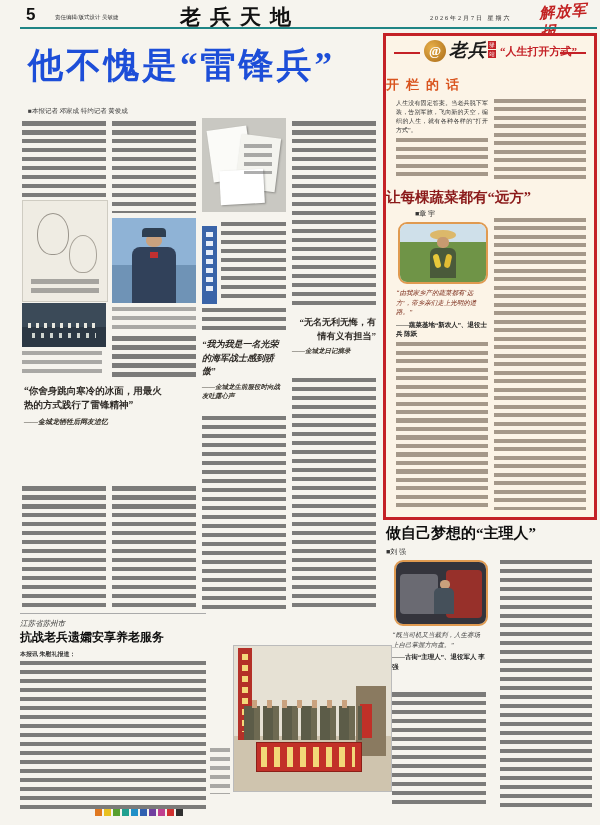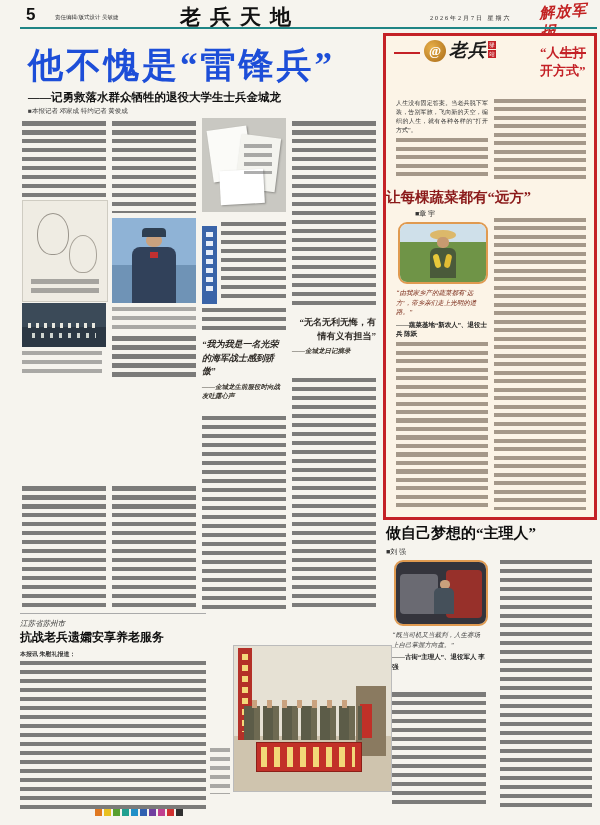--- a/index.html
+++ b/index.html
@@ -24,35 +24,38 @@
 <div id="page">
 
   <div class="abs" style="left:26px;top:5px;font-size:17px;font-weight:bold;color:#111;font-family:'Liberation Sans',sans-serif;">5</div>
   <div class="abs" style="left:55px;top:14px;font-size:5.5px;color:#333;">责任编辑/版式设计 吴敏婕</div>
   <div class="abs ctr" style="left:180px;top:3px;width:240px;font-size:21px;font-weight:bold;letter-spacing:9px;color:#111;">老兵天地</div>
   <div class="abs" style="left:430px;top:14px;width:110px;font-size:6px;letter-spacing:2px;color:#222;">2026年2月7日 星期六</div>
   <div class="abs" style="left:540px;top:2px;font-size:15px;font-weight:bold;font-style:italic;color:#c22222;letter-spacing:1px;transform:rotate(-4deg);">解放军报</div>
   <div class="abs rule" style="left:20px;top:27px;width:577px;height:2px;"></div>
 
   <div class="abs ctr" style="left:28px;top:42px;width:352px;font-size:35px;font-weight:bold;letter-spacing:3px;color:#1d4ed8;">他不愧是“雷锋兵”</div>
-  <div class="abs ctr" style="left:28px;top:90px;width:352px;font-size:11.5px;font-weight:bold;color:#111;">——记勇救落水群众牺牲的退役大学生士兵金城龙</div>
   <div class="abs ctr" style="left:28px;top:107px;width:352px;font-size:6.5px;color:#444;">■本报记者 邓家成 特约记者 黄俊成</div>
 
   <div class="abs greek" style="left:22px;top:121px;width:84px;height:76px;"></div>
   <div class="abs photo" style="left:22px;top:200px;width:84px;height:100px;background:#efece3;border:1px solid #cfccc2;">
     <div class="abs" style="left:14px;top:12px;width:30px;height:40px;border:1.5px solid #9a958c;border-radius:50% 50% 45% 45%;"></div>
     <div class="abs" style="left:46px;top:34px;width:26px;height:36px;border:1.5px solid #a8a399;border-radius:50% 50% 45% 45%;"></div>
     <div class="abs greek light" style="left:8px;top:78px;width:68px;height:14px;"></div>
   </div>
   <div class="abs photo" style="left:22px;top:303px;width:84px;height:44px;background:linear-gradient(180deg,#3b4a58 0 55%,#2c3844 55% 100%);">
     <div class="abs" style="left:6px;top:20px;width:72px;height:5px;background:repeating-linear-gradient(to right,#e8e8e0 0 3px,rgba(0,0,0,0) 3px 8px);"></div>
     <div class="abs" style="left:10px;top:30px;width:64px;height:5px;background:repeating-linear-gradient(to right,#cfd4cf 0 3px,rgba(0,0,0,0) 3px 9px);"></div>
   </div>
   <div class="abs greek light" style="left:22px;top:351px;width:80px;height:22px;"></div>
 
+  <div class="abs" style="left:24px;top:384px;width:138px;">
+    <div class="quote" style="font-size:9.5px;line-height:14px;">“你舍身跳向寒冷的冰面，用最火热的方式践行了雷锋精神”</div>
+    <div class="attrib" style="font-size:7px;margin-top:5px;">——金城龙牺牲后网友追忆</div>
+  </div>
   <div class="abs greek" style="left:22px;top:486px;width:84px;height:124px;"></div>
 
   <div class="abs greek" style="left:112px;top:121px;width:84px;height:92px;"></div>
   <div class="abs photo" style="left:112px;top:218px;width:84px;height:85px;background:linear-gradient(180deg,#8fb3d6 0 55%,#6f93b6 55% 100%);">
     <div class="abs" style="left:34px;top:16px;width:16px;height:13px;background:#caa27e;border-radius:45%;"></div>
     <div class="abs" style="left:30px;top:10px;width:24px;height:9px;background:#2e3f52;border-radius:4px 4px 0 0;"></div>
     <div class="abs" style="left:20px;top:29px;width:44px;height:56px;background:#31415a;border-radius:8px 8px 0 0;"></div>
     <div class="abs" style="left:38px;top:34px;width:8px;height:6px;background:#c03030;"></div>
   </div>
   <div class="abs greek light" style="left:112px;top:307px;width:84px;height:24px;"></div>
@@ -106,22 +109,23 @@
   <div class="abs" style="left:95px;top:802px;"><span class="dot" style="background: rgb(224, 120, 32);"></span><span class="dot" style="background: rgb(232, 192, 32);"></span><span class="dot" style="background: rgb(88, 160, 48);"></span><span class="dot" style="background: rgb(32, 160, 144);"></span><span class="dot" style="background: rgb(32, 144, 200);"></span><span class="dot" style="background: rgb(48, 96, 176);"></span><span class="dot" style="background: rgb(112, 64, 160);"></span><span class="dot" style="background: rgb(192, 64, 144);"></span><span class="dot" style="background: rgb(208, 48, 48);"></span><span class="dot" style="background: rgb(48, 48, 48);"></span></div>
 
   <div class="abs" style="left:383px;top:33px;width:208px;height:481px;border:3px solid #c42127;background:#fcf4e7;">
 
     <div class="abs" style="left:8px;top:16px;width:26px;height:2px;background:#c42127;"></div>
     <div class="abs" style="right:8px;top:16px;width:26px;height:2px;background:#c42127;"></div>
     <div class="abs" style="left:38px;top:4px;width:22px;height:22px;border-radius:50%;background:radial-gradient(circle at 35% 35%,#e8b04a,#a86a18);color:#fff;font-size:13px;font-weight:bold;text-align:center;line-height:22px;">@</div>
     <div class="abs" style="left:63px;top:2px;font-size:18px;font-weight:bold;font-style:italic;color:#1a1a1a;letter-spacing:1px;">老兵</div>
     <div class="abs" style="left:102px;top:5px;width:8px;height:8px;background:#c42127;color:#fff;font-size:5.5px;line-height:8px;text-align:center;">驿</div>
     <div class="abs" style="left:102px;top:14px;width:8px;height:8px;background:#c42127;color:#fff;font-size:5.5px;line-height:8px;text-align:center;">站</div>
-    <div class="abs" style="left:114px;top:8px;font-size:13px;font-weight:bold;color:#c42127;margin-left:40px;">“人生打开方式”</div>
+    <div class="abs" style="left:114px;top:8px;font-size:11px;font-weight:bold;color:#c42127;">“人生打开方式”</div>
 
+    <div class="abs ctr" style="left:0;top:40px;width:208px;font-size:13px;font-weight:bold;letter-spacing:7px;color:#d9541e;">开栏的话</div>
     <div class="abs tinytext" style="left:10px;top:63px;width:92px;height:36px;">人生没有固定答案。当老兵脱下军装，告别军旅，飞向新的天空，编织的人生，就有各种各样的“打开方式”。</div>
     <div class="abs greek cream" style="left:10px;top:102px;width:92px;height:42px;"></div>
     <div class="abs greek cream" style="left:108px;top:63px;width:92px;height:81px;"></div>
 
     <div class="abs ctr" style="left:0;top:152px;width:248px;font-size:14.5px;font-weight:bold;color:#8b1a1a;">让每棵蔬菜都有“远方”</div>
     <div class="abs ctr" style="left:0;top:173px;width:208px;font-size:7px;color:#333;padding-left:29px;">■章 宇</div>
     <div class="abs bubble photo" style="left:12px;top:186px;width:86px;height:58px;">
       <div class="abs" style="left:0;top:0;width:86px;height:20px;background:#cfe0ea;"></div>
       <div class="abs" style="left:0;top:18px;width:86px;height:40px;background:#6f9447;"></div>
       <div class="abs" style="left:30px;top:6px;width:26px;height:10px;background:#dcb86a;border-radius:50%;"></div>

